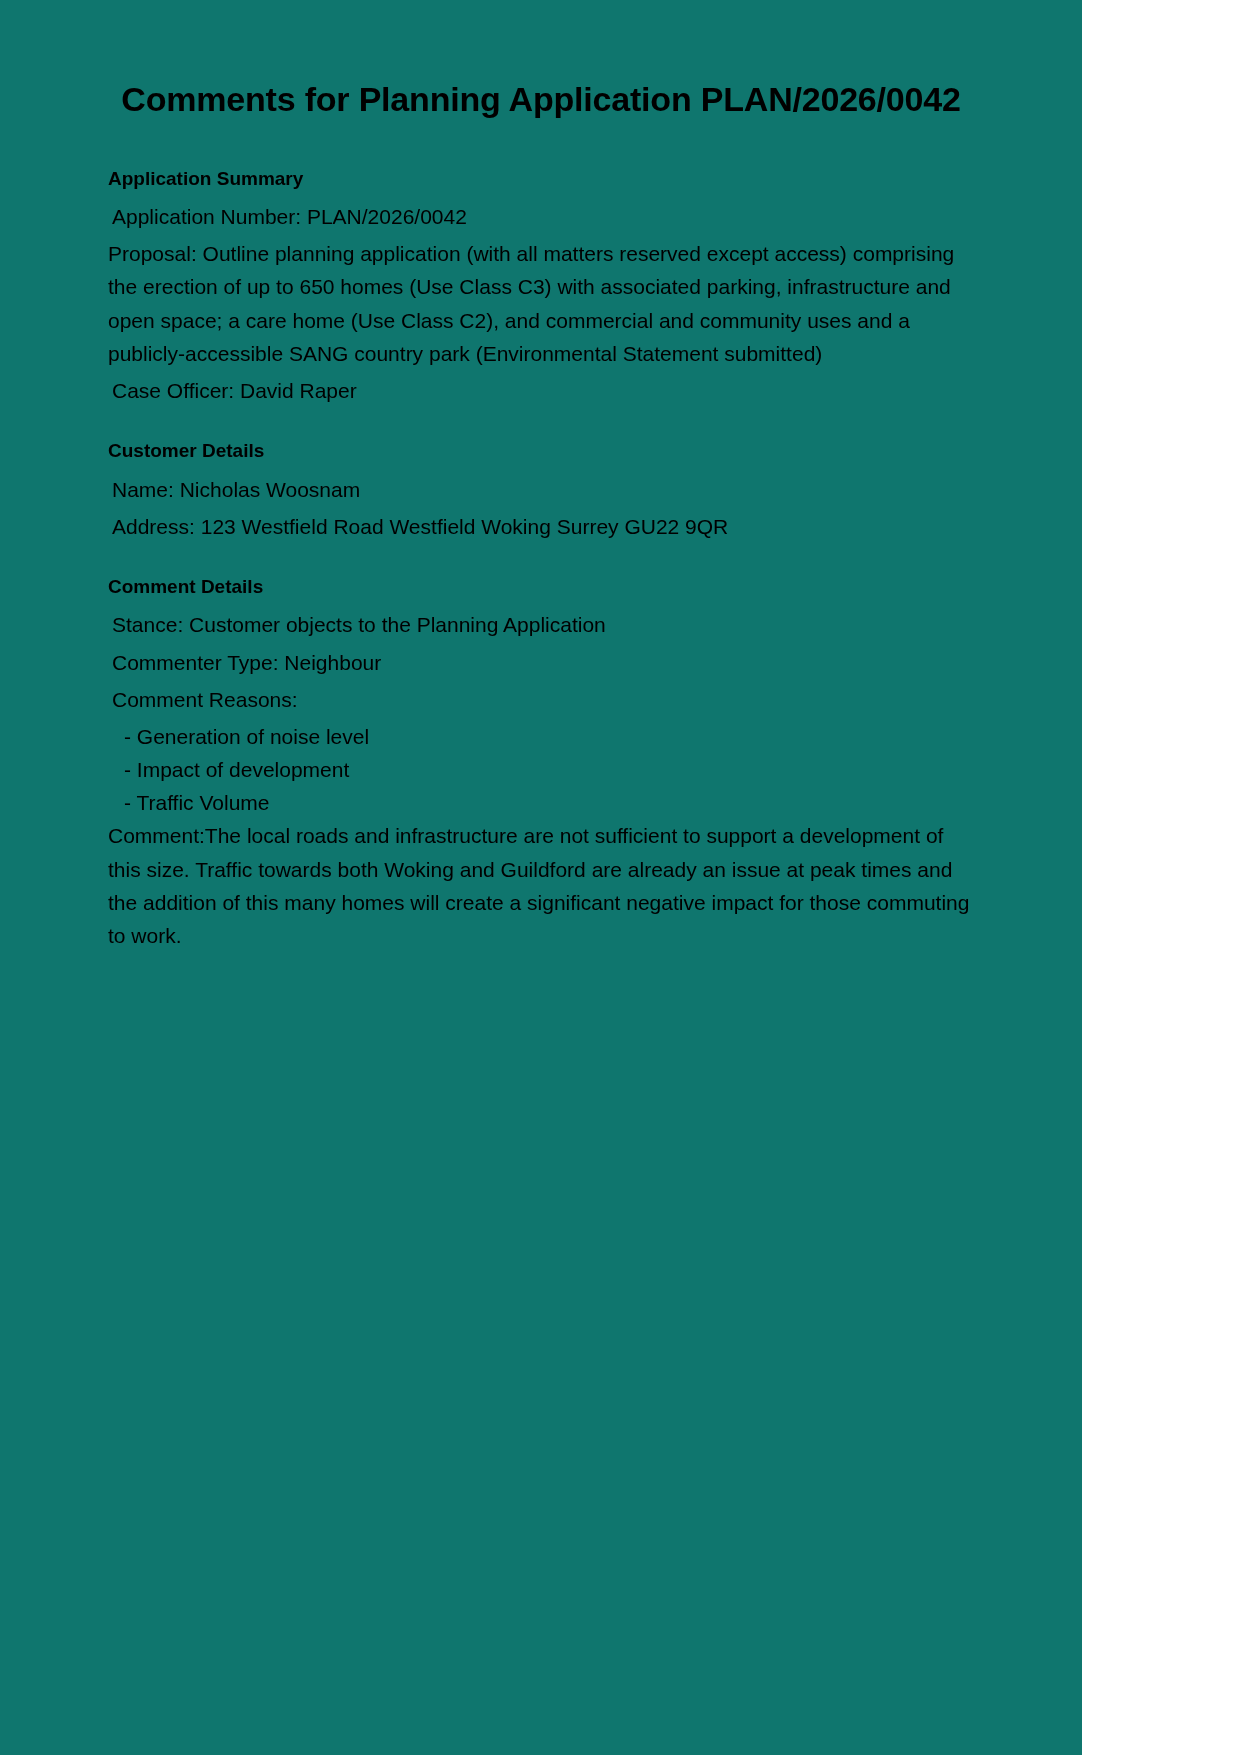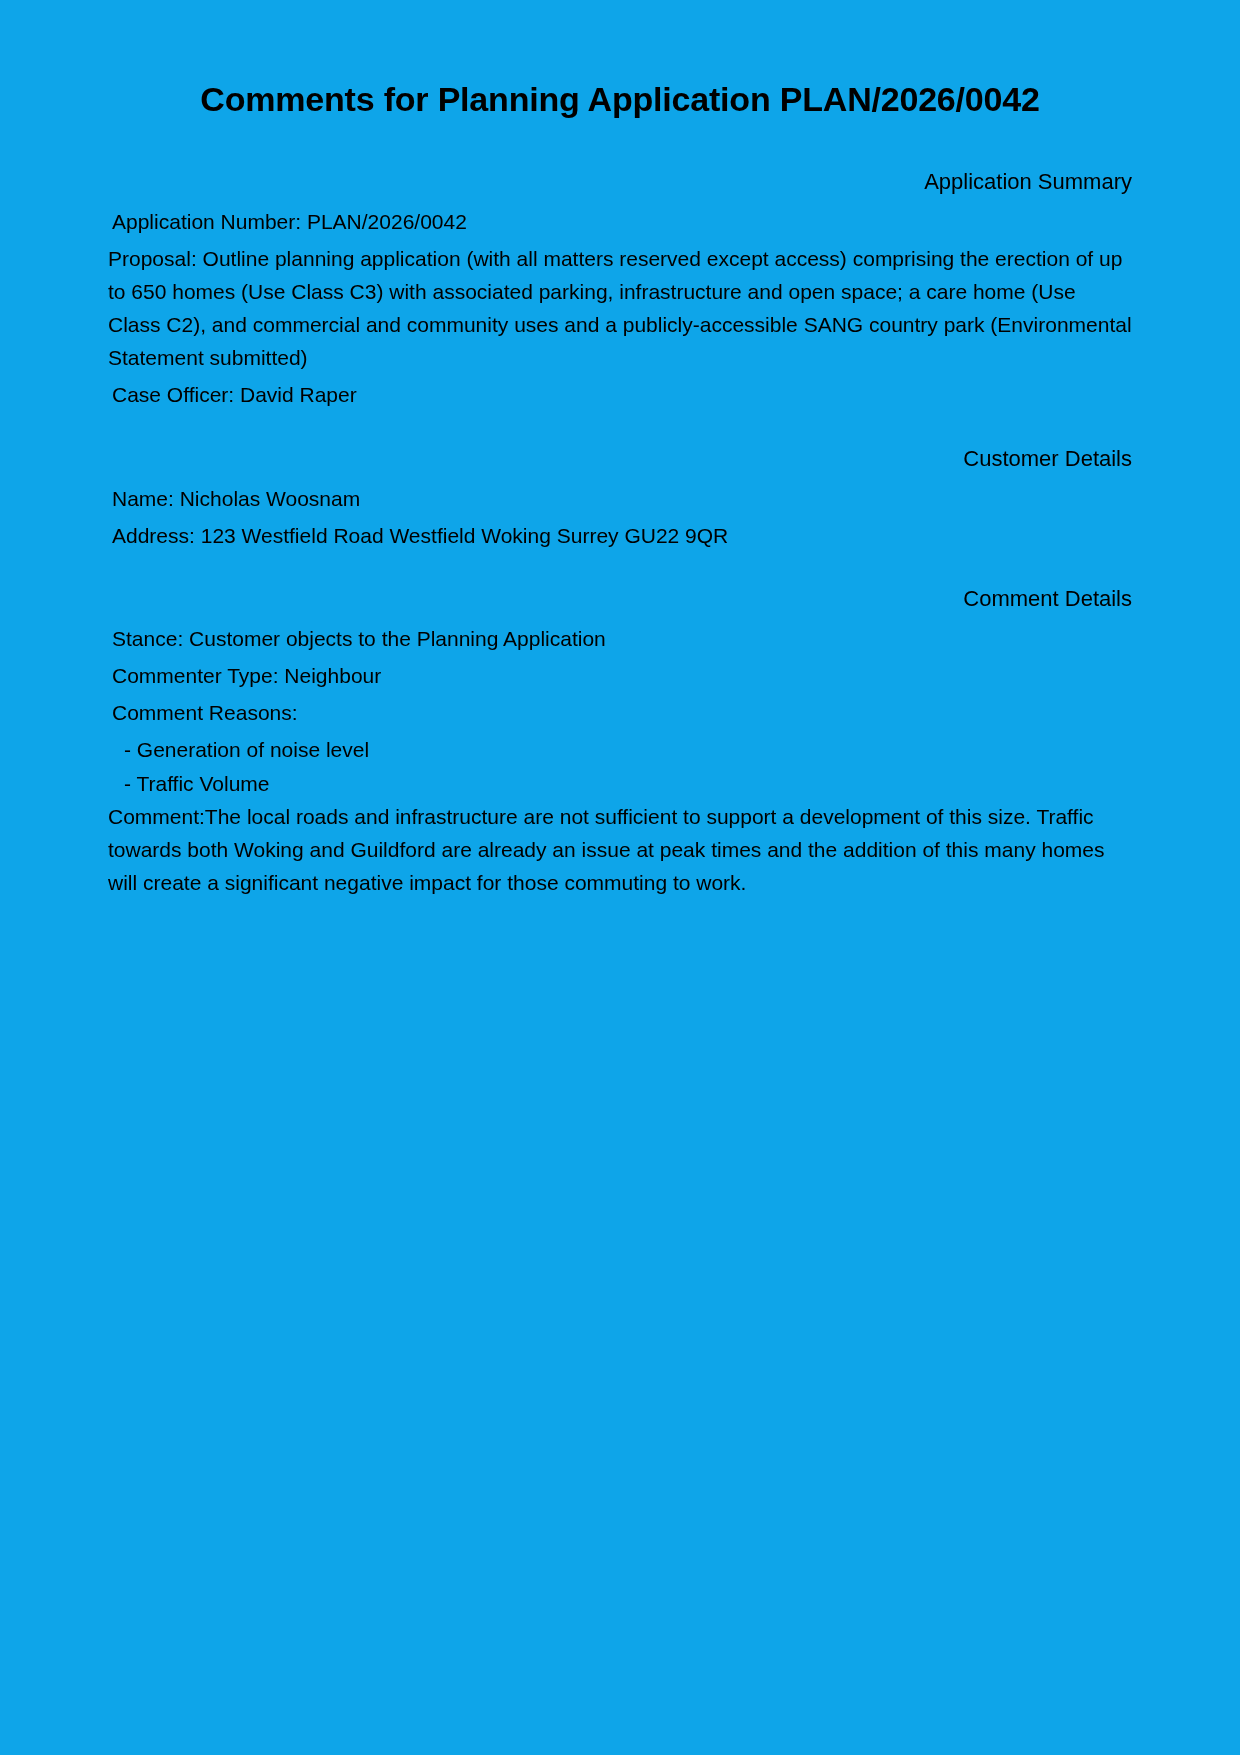--- a/index.html
+++ b/index.html
@@ -5,44 +5,43 @@
   html, body {
     margin: 0;
     padding: 0;
     background: #ffffff;
   }
   body {
     font-family: "Liberation Sans", sans-serif;
     color: #000000;
   }
   .page {
-    width: 1240px;
+    width: 1082px;
     min-height: 1755px;
     box-sizing: border-box;
     padding: 78px 108px 60px 108px;
-    background: #0ea5e9;
+    background: #0f766e;
     position: relative;
   }
   .doc-title {
     font-size: 34px;
     font-weight: bold;
     text-align: center;
     margin: 0 0 44px 0;
     letter-spacing: -0.2px;
     line-height: 1.25;
   }
   .section {
     margin-bottom: 30px;
   }
   .section-heading {
-    font-size: 22px;
-    font-weight: normal;
+    font-size: 19px;
+    font-weight: bold;
     margin: 0 0 7px 0;
     line-height: 1.5;
-    text-align: right;
   }
   .line {
     font-size: 21px;
     line-height: 1.58;
     margin: 4px;
   }
   .para {
     font-size: 21px;
     line-height: 1.58;
     margin: 0;
@@ -81,19 +80,20 @@
     <p class="line">Address: 123 Westfield Road Westfield Woking Surrey GU22 9QR</p>
   </div>
 
   <div class="section">
     <div class="section-heading">Comment Details</div>
     <p class="line">Stance: Customer objects to the Planning Application</p>
     <p class="line">Commenter Type: Neighbour</p>
     <p class="line">Comment Reasons:</p>
     <ul class="reasons">
       <li>- Generation of noise level</li>
+      <li>- Impact of development</li>
       <li>- Traffic Volume</li>
     </ul>
     <p class="para">Comment:The local roads and infrastructure are not sufficient to support a development of this size. Traffic towards both Woking and Guildford are already an issue at peak times and the addition of this many homes will create a significant negative impact for those commuting to work.</p>
     <div class="spacer-para"></div>
   </div>
 
 </div>
 
 </body></html>

